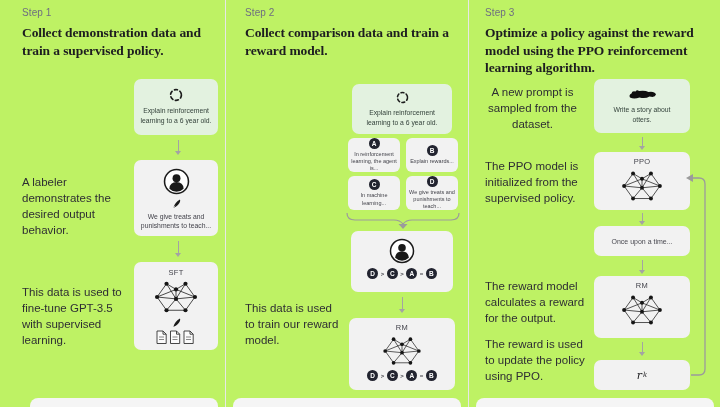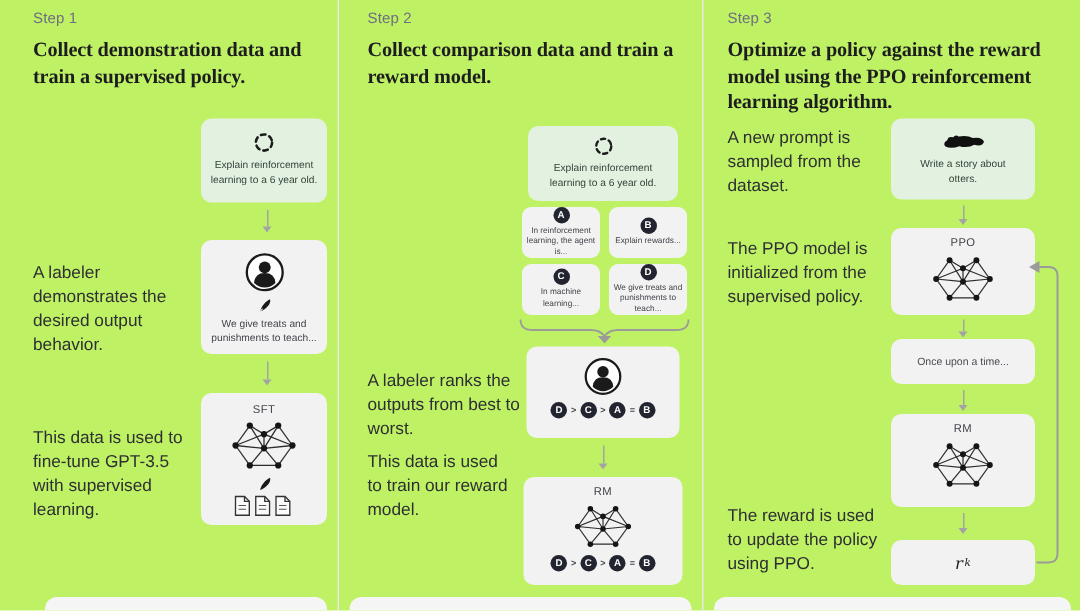--- a/index.html
+++ b/index.html
@@ -166,21 +166,20 @@
     <div class="stext">We give treats and punishments to teach...</div>
   </div>
 
   <span style="position:absolute;left:346px;top:212px;">
     <svg width="114" height="17" viewBox="0 0 114 17">
       <path d="M1 1 Q1 8 9 8 L48 8 Q54 8 57 12 Q60 8 66 8 L105 8 Q113 8 113 1" fill="none" stroke="#9b9b9b" stroke-width="1.2"></path>
       <polygon points="52.5,12 61.5,12 57,17" fill="#9b9b9b"></polygon>
     </svg>
   </span>
 
-  <div class="cap" style="left:245px;top:246px;width:102px;">A labeler ranks the outputs from best to worst.</div>
   <div class="graybox" style="left:351px;top:231px;width:102px;height:61px;padding-top:7px;gap:4px;">
     <span>
       <svg width="26" height="26" viewBox="0 0 28 28">
         <circle cx="14" cy="14" r="12.4" fill="#ffffff" stroke="#1a1a1a" stroke-width="1.6"></circle>
         <circle cx="14" cy="10.6" r="4.1" fill="#1a1a1a"></circle>
         <path d="M6.6 21.4 Q7.2 14.6 14 14.6 Q20.8 14.6 21.4 21.4 Q18 24.6 14 24.6 Q10 24.6 6.6 21.4 Z" fill="#1a1a1a"></path>
       </svg>
     </span>
     <div class="rank">
       <span class="circle-letter">D</span>
@@ -239,21 +238,21 @@
       <span class="sep">=</span>
       <span class="circle-letter">B</span>
     </div>
   </div>
 
   <div class="chip" style="left:233px;width:228px;top:398px;"></div>
 
   <div class="step-label" style="left:485px;top:7px;">Step 3</div>
   <div class="title" style="left:485px;top:24px;width:220px;">Optimize a policy against the reward model using the PPO reinforcement learning algorithm.</div>
 
-  <div class="cap" style="left:485px;top:84px;width:95px;">A new prompt is sampled from the dataset.</div>
+  <div class="cap" style="left:485px;top:84px;width:95px;text-align:center;">A new prompt is sampled from the dataset.</div>
   <div class="gbox" style="left:594px;top:79px;width:96px;height:54px;">
     <span>
       <svg width="30" height="13" viewBox="0 0 30 13">
         <path d="M3 9.5 Q1.5 7 4.5 5.5 Q5 2.5 8.5 3.5 Q10 1.5 12 3 Q18 2 21.5 4 Q27.5 3 29 6.5 Q28 10 22.5 8.5 Q18.5 11 12.5 9.5 Q7 11.5 3 9.5 Z" fill="#101010"></path>
         <circle cx="6.2" cy="5.2" r="0.01" fill="#101010"></circle>
       </svg>
     </span>
     <div class="gtext" style="width:70px;">Write a story about otters.</div>
   </div>
 
@@ -297,20 +296,21 @@
   </div>
 
   <div class="arrow" style="left:642px;top:213px;height:8px;"></div>
 
   <div class="graybox" style="left:594px;top:226px;width:96px;height:30px;justify-content:center;">
     <div class="outtext">Once upon a time...</div>
   </div>
 
   <div class="arrow" style="left:642px;top:260px;height:10px;"></div>
 
+  <div class="cap" style="left:485px;top:278px;width:108px;">The reward model calculates a reward for the output.</div>
   <div class="graybox" style="left:594px;top:276px;width:96px;height:62px;padding-top:5px;gap:3px;">
     <div class="model-label">RM</div>
     <span>
       <svg width="42" height="34" viewBox="0 0 44 38">
         <g stroke="#2b2b2b" stroke-width="0.9">
           <line x1="2" y1="19" x2="12" y2="5"></line>
             <line x1="12" y1="5" x2="22" y2="11"></line>
             <line x1="22" y1="11" x2="32" y2="5"></line>
           <line x1="32" y1="5" x2="42" y2="19"></line>
             <line x1="42" y1="19" x2="32" y2="33"></line>

